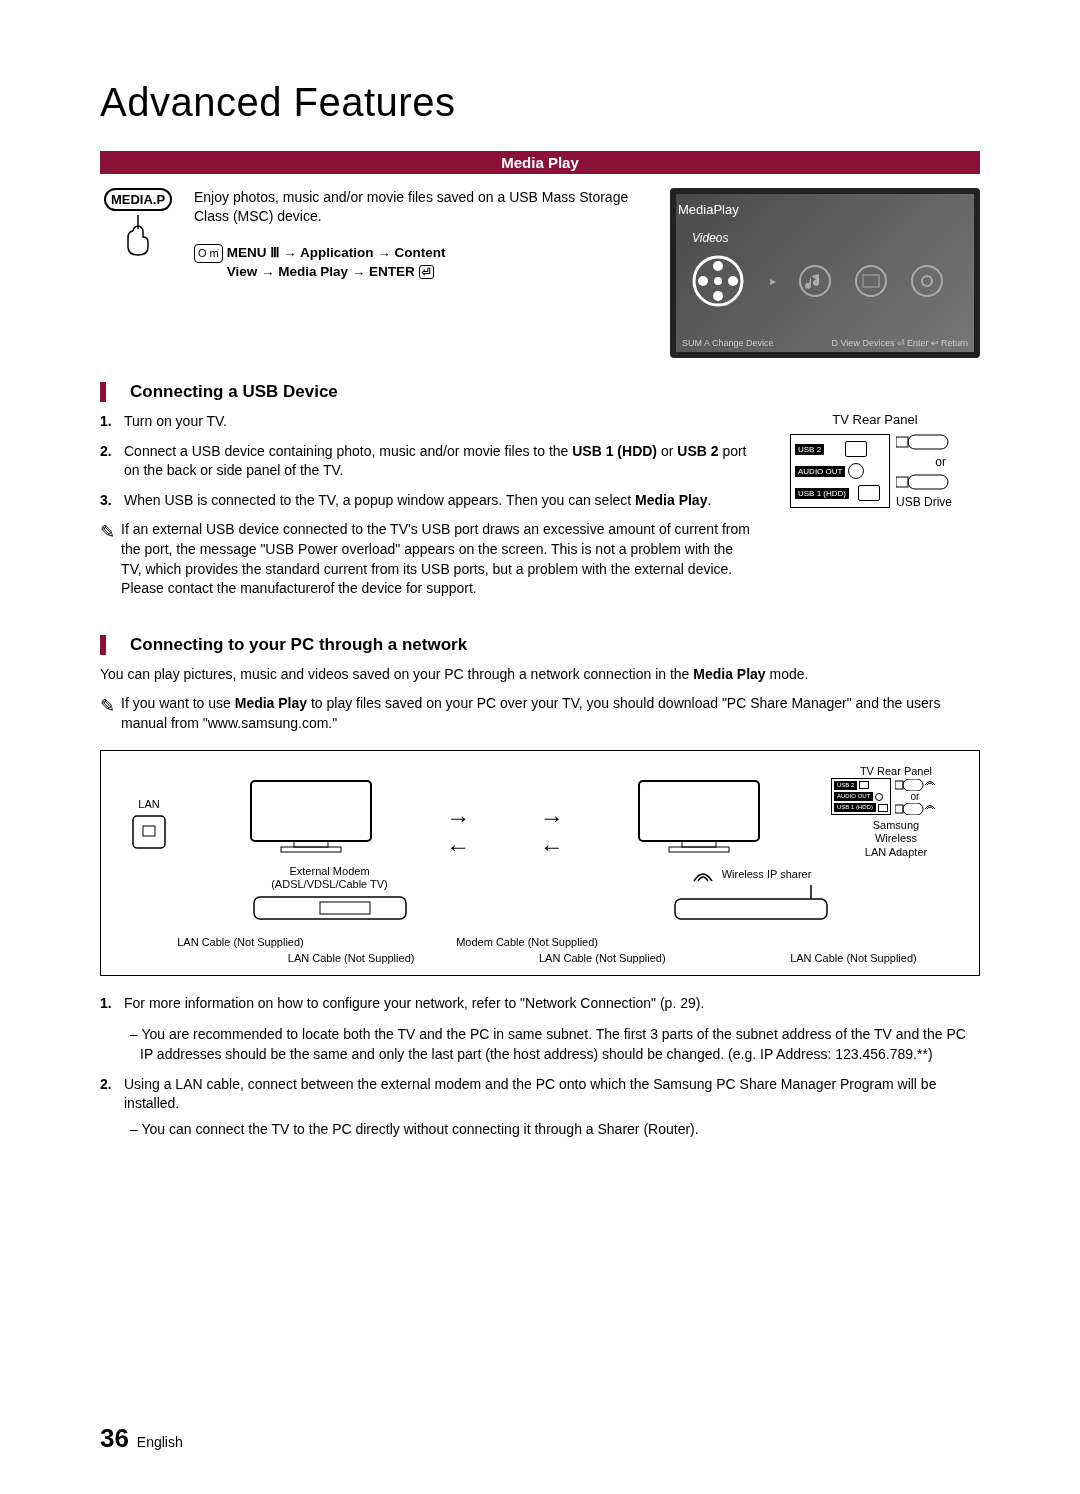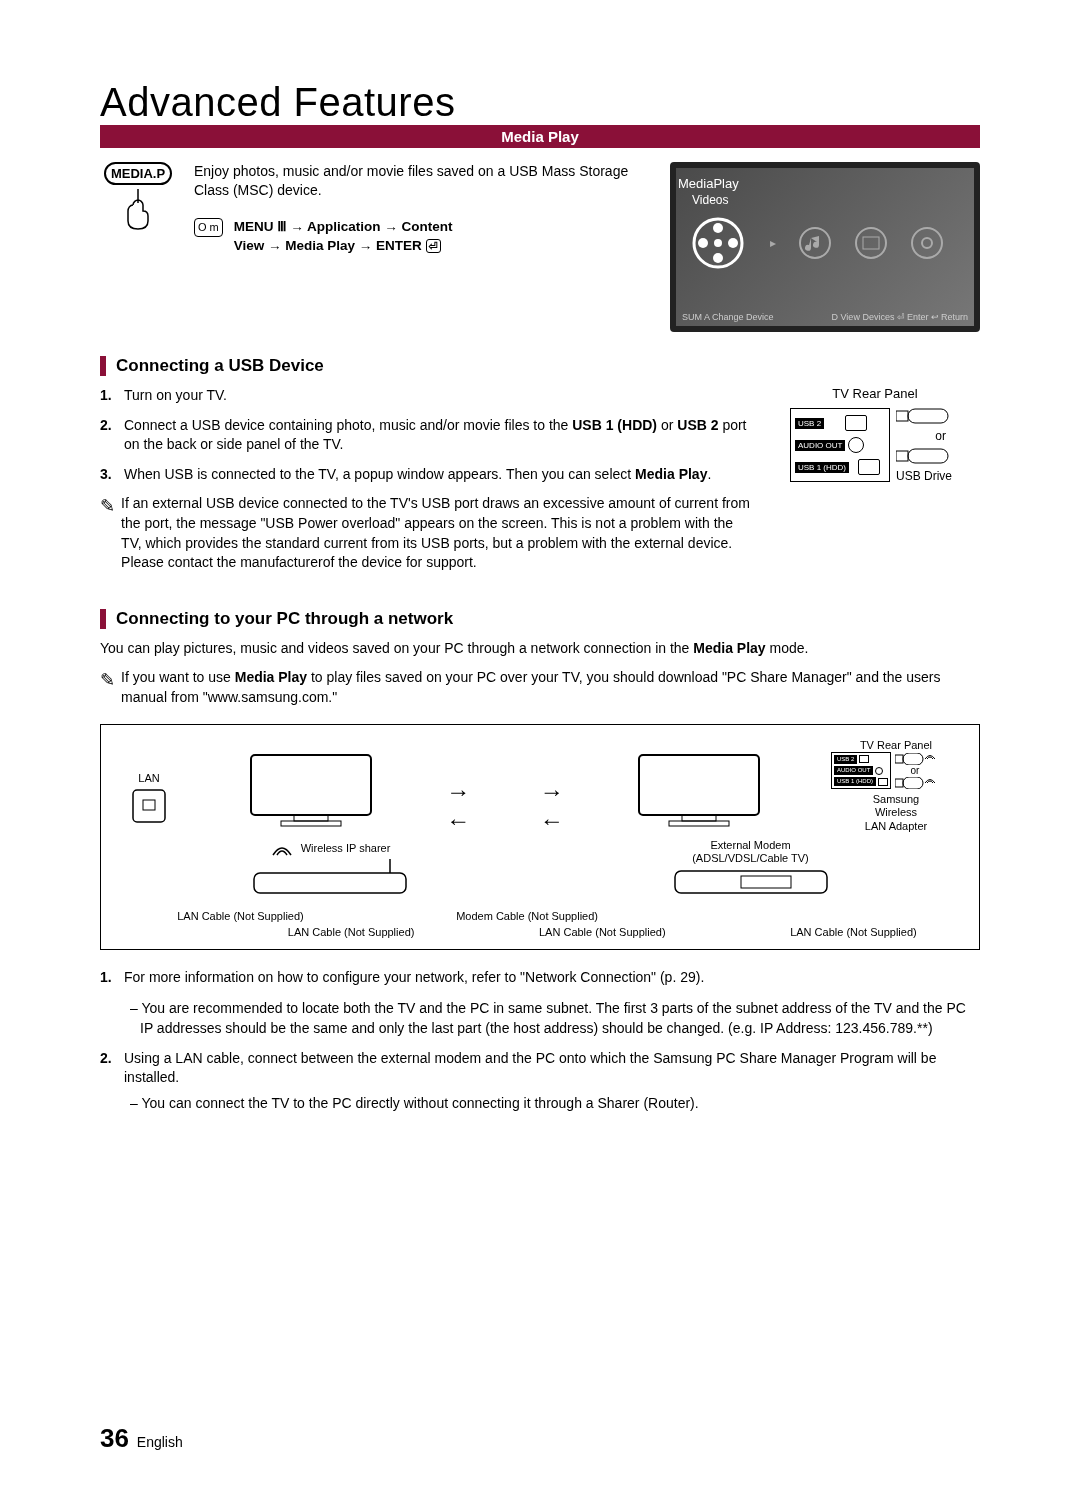--- a/index.html
+++ b/index.html
@@ -9,20 +9,21 @@
     height: 1494px;
     padding: 80px 100px 40px 100px;
     font-size: 14px;
     color: #000;
     background: #fff;
     position: relative;
   }
   .page-title {
     font-size: 40px;
     font-weight: 300;
+    margin-bottom: 26px;
     letter-spacing: 0.5px;
   }
   .section-bar {
     background: #8a1038;
     color: #fff;
     font-weight: bold;
     padding: 3px 0;
     text-align: center;
     margin-bottom: 14px;
     font-size: 15px;
@@ -35,41 +36,41 @@
   }
   .remote-button {
     border: 2px solid #000; border-radius: 12px;
     padding: 2px 4px; font-weight: bold; font-size: 13px;
     text-align: center; width: 68px;
   }
   .hand {
     margin-top: -2px;
   }
   .intro-text { flex: 1; font-size: 14px; line-height: 1.35; }
-  .nav-path { margin-top: 18px; display: flex; align-items: flex-start; gap: 11px; }
+  .nav-path { margin-top: 18px; display: flex; align-items: flex-start; gap: 4px; }
   .nav-path .icon-box {
     border: 1px solid #000; border-radius: 4px; padding: 1px 3px; font-size: 11px;
     display: inline-flex; align-items: center; justify-content: center;
   }
   .nav-path .pill { font-weight: bold; font-size: 13.5px; line-height: 1.4; }
   .screenshot {
     width: 310px; height: 170px; background: linear-gradient(135deg,#4a4a4a,#777);
     border: 6px solid #222; border-radius: 4px; color: #fff;
     padding: 8px 2px; position: relative; font-size: 12px;
   }
   .screenshot .title { font-size: 13px; }
-  .screenshot .cat { margin: 2px 0 6px 14px; font-size: 12px; }
+  .screenshot .cat { margin: 14px 0 6px 14px; font-size: 12px; font-style: italic; }
   .screenshot .reel-row { display:flex; gap:22px; align-items:center; margin-left:10px; }
   .screenshot .foot {
     position:absolute; bottom:4px; left:6px; right:6px;
     display:flex; justify-content:space-between; font-size:9px; color:#ccc;
   }
   .subheading {
     border-left: 6px solid #8a1038;
-    padding-left: 10px;
+    padding-left: 24px;
     font-weight: bold;
     font-size: 17px;
     margin: 20px 0 10px 0;
   }
   ol.steps { list-style: none; counter-reset: step; }
   ol.steps > li { counter-increment: step; padding-left: 24px; position: relative; margin-bottom: 10px; line-height: 1.4; }
   ol.steps > li::before {
     content: counter(step) "."; position: absolute; left: 0; font-weight: bold;
   }
   .note { display:flex; gap:6px; margin: 10px 0 16px 0; line-height:1.4; }
@@ -291,37 +292,37 @@
       <div style="font-size:11px;text-align:center;margin-top:4px;">
         <span>Samsung</span><br>
         <span>Wireless</span><br>
         <span>LAN Adapter</span>
       </div>
     </div>
   </div>
 
   <div style="display:flex;justify-content:space-around;align-items:flex-start;margin-top:6px;">
     <div class="dev" style="width:230px;">
+      <div>External Modem</div>
+      <div>(ADSL/VDSL/Cable TV)</div>
+      <svg width="160" height="34" viewBox="0 0 160 34">
+          <rect x="4" y="6" width="152" height="22" rx="6" fill="none" stroke="#000" stroke-width="1.5"></rect>
+          <rect x="70" y="11" width="50" height="12" fill="none" stroke="#000"></rect>
+        </svg>
+    </div>
+    <div class="dev" style="width:230px;">
       <div style="display:flex;align-items:center;justify-content:center;gap:6px;">
         <svg width="26" height="20">
             <path d="M4 16 q9 -14 18 0 M8 16 q5 -8 10 0" fill="none" stroke="#000" stroke-width="1.5"></path>
           </svg>
         <span>Wireless IP sharer</span>
       </div>
       <svg width="160" height="38" viewBox="0 0 160 38">
           <line x1="140" y1="0" x2="140" y2="14" stroke="#000" stroke-width="1.5"></line>
           <rect x="4" y="14" width="152" height="20" rx="6" fill="none" stroke="#000" stroke-width="1.5"></rect>
-        </svg>
-    </div>
-    <div class="dev" style="width:230px;">
-      <div>External Modem</div>
-      <div>(ADSL/VDSL/Cable TV)</div>
-      <svg width="160" height="34" viewBox="0 0 160 34">
-          <rect x="4" y="6" width="152" height="22" rx="6" fill="none" stroke="#000" stroke-width="1.5"></rect>
-          <rect x="70" y="11" width="50" height="12" fill="none" stroke="#000"></rect>
         </svg>
     </div>
   </div>
 
   <div class="bottom-labels">
     <span>LAN Cable (Not Supplied)</span>
     <span>Modem Cable (Not Supplied)</span>
     <span></span>
       <span></span>
   </div>

